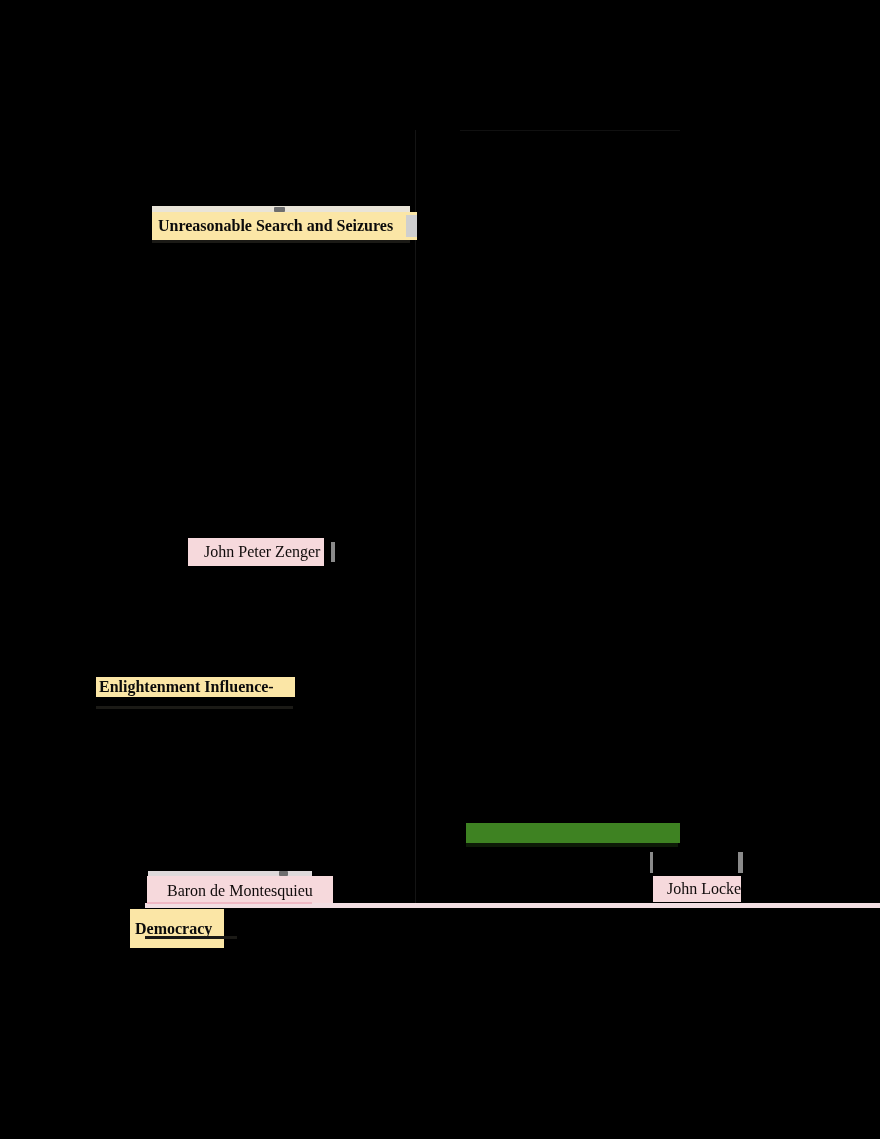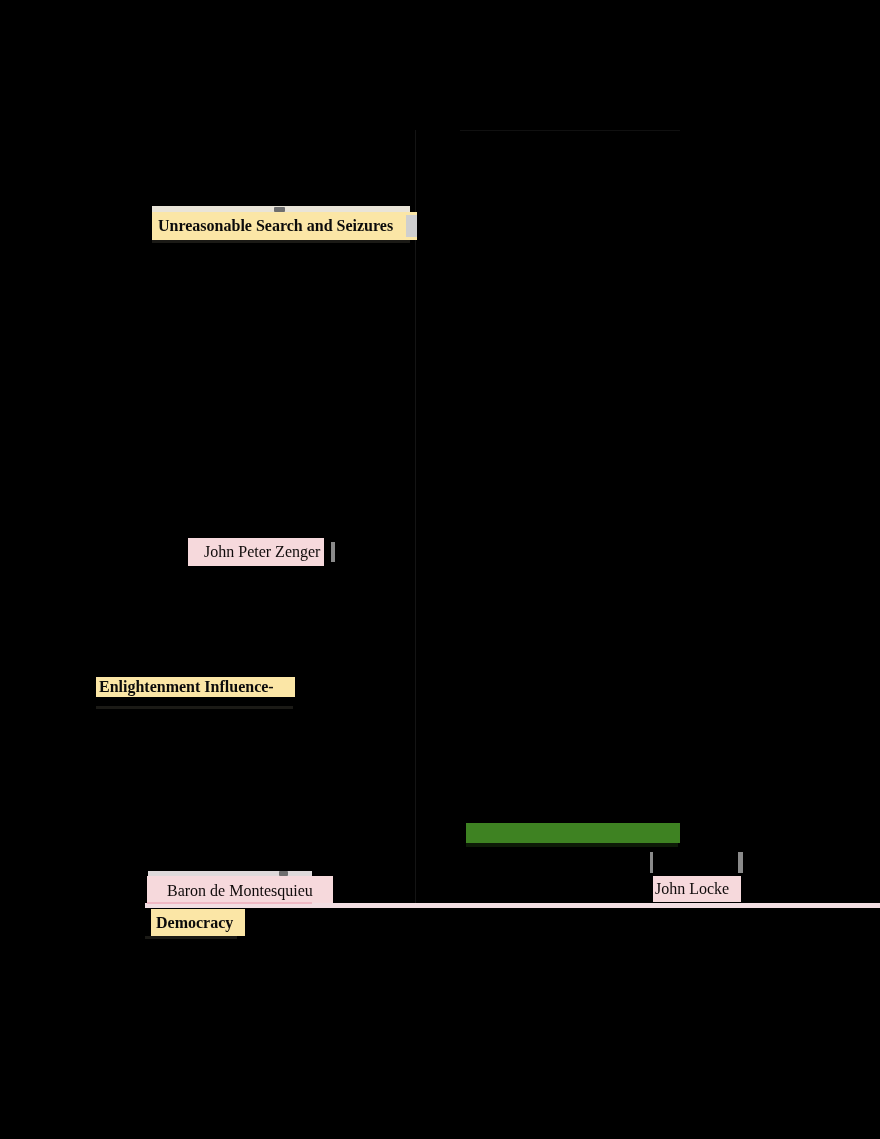--- a/index.html
+++ b/index.html
@@ -123,32 +123,32 @@
     <span>Enlightenment Influence-</span>
   </div>
   <div class="chip-shadow" style="left:96px; top:706px; width:197px; height:3px;"></div>
 
   <div class="chip chip-green" style="left:466px; top:823px; width:214px; height:20px; font-size:15px; padding-left:4px; overflow:hidden;">
     <span></span>
   </div>
   <div class="chip-shadow" style="left:466px; top:843px; width:212px; height:4px; background:#0d1a07;"></div>
 
   <div class="chip-tail-dark" style="left:650px; top:852px; width:3px; height:21px;"></div>
-  <div class="chip chip-pink" style="left:653px; top:850px; width:88px; height:26px; font-size:16px; padding-left:2px;margin-top:26px;">
+  <div class="chip chip-pink" style="left:653px; top:850px; width:88px; height:26px; font-size:16px; padding-left:14px;margin-top:26px;">
     <span>John Locke</span>
   </div>
   <div class="chip-tail-dark" style="left:738px; top:852px; width:5px; height:21px;"></div>
 
   <div class="chip-cap-pink" style="left:148px; top:871px; width:164px; height:6px;"></div>
   <div class="handle-nub" style="left:279px; top:871px; width:9px; height:5px;"></div>
   <div class="chip chip-pink" style="left:147px; top:876px; width:186px; height:29px; font-size:16px; padding-left:20px;">
     <span>Baron de Montesquieu</span>
   </div>
 
   <div class="rule-pink" style="left:145px; top:903px; width:735px; height:5px;"></div>
   <div class="rule-pink-under" style="left:147px; top:902px; width:165px; height:2px;"></div>
 
-  <div class="chip chip-yellow" style="left:151px; top:909px; width:94px; height:27px; font-size:16px; padding-left:5px;">
+  <div class="chip chip-yellow" style="left:130px; top:909px; width:94px; height:39px; font-size:16px; padding-left:5px;">
     <span>Democracy</span>
   </div>
   <div class="chip-shadow" style="left:145px; top:936px; width:92px; height:3px;"></div>
 
 </div>
 
 </body></html>

